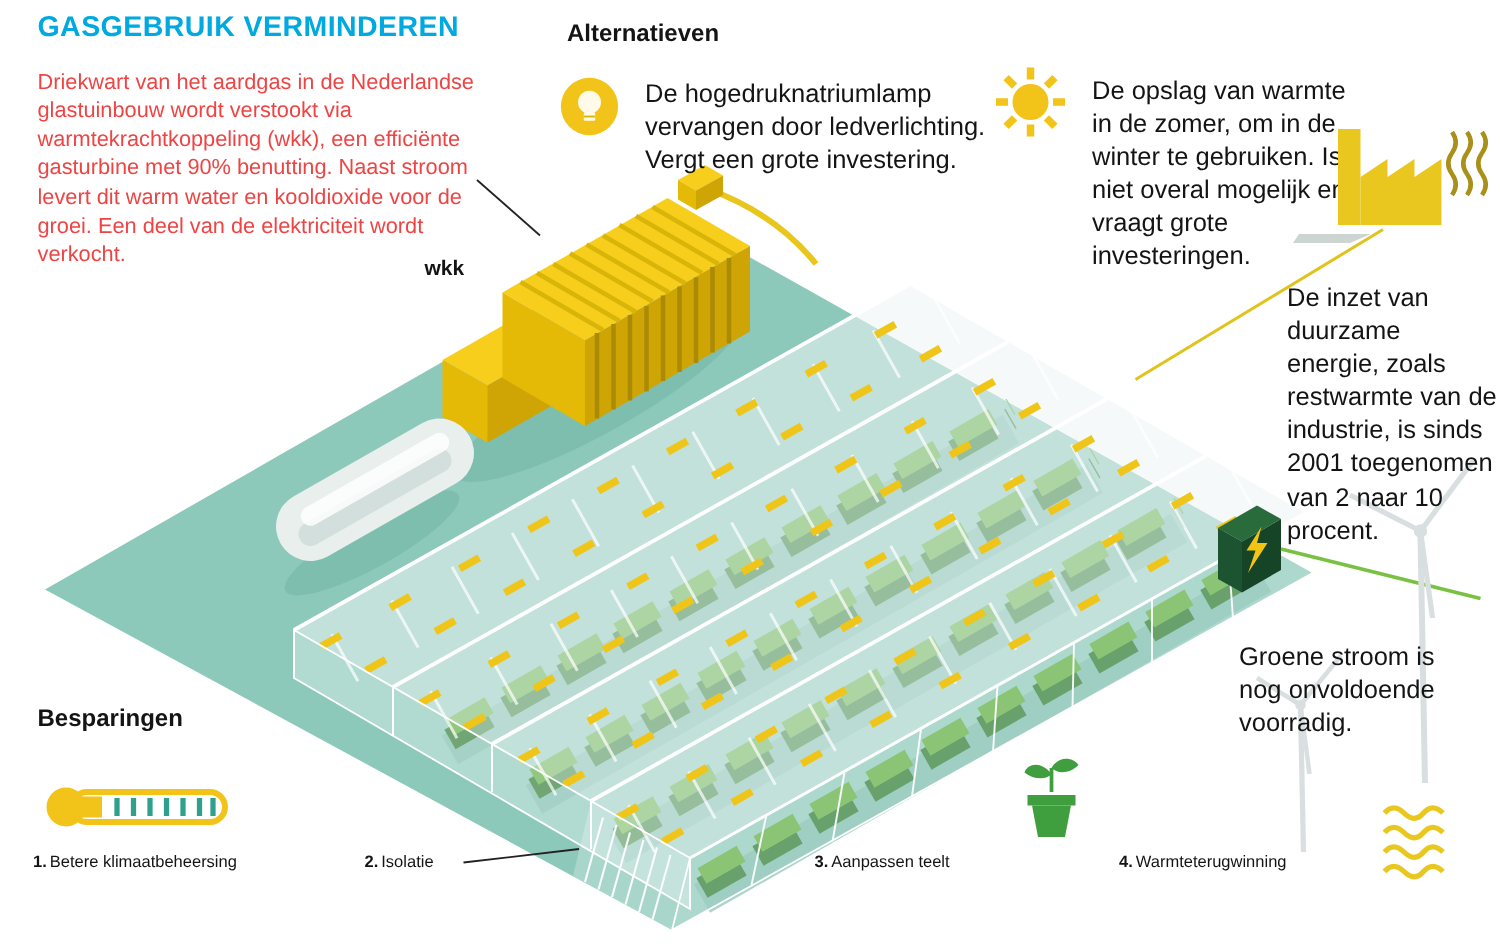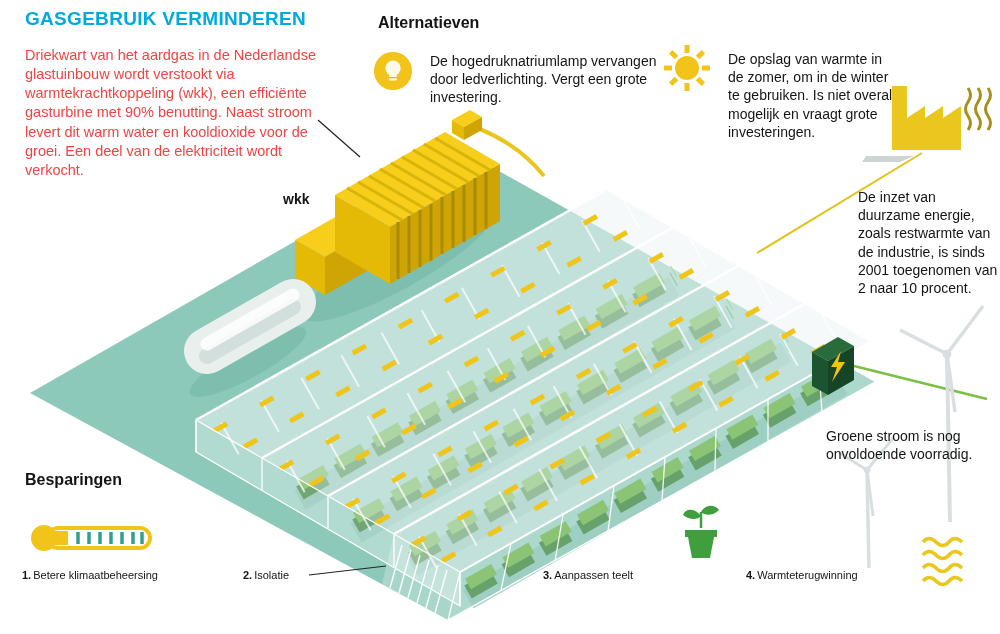--- a/index.html
+++ b/index.html
@@ -3,21 +3,21 @@
 <meta charset="utf-8">
 <style>
   *{box-sizing:border-box;margin:0;padding:0}
   html,body{width:1000px;height:634px}
   body{position:relative;background:#ffffff;font-family:"Liberation Sans",sans-serif;overflow:hidden}
   .abs{position:absolute}
   .z{z-index:2}
   .title{font-size:19px;font-weight:700;color:#00a9e0;letter-spacing:.3px}
   .intro{width:302px;font-size:14.5px;line-height:1.32;color:#ef4444}
   .h{font-size:16px;font-weight:700;color:#141414}
-  .cap{font-size:14px;line-height:1.3;color:#141414}
+  .cap{font-size:17px;line-height:1.3;color:#141414}
   .item{font-size:11px;color:#141414;white-space:nowrap}
   .item .num{font-weight:700;padding-right:2px}
   .wkk{font-size:14px;font-weight:700;color:#141414}
   svg{display:block}
   #scene{position:absolute;left:0;top:0;z-index:0}
 </style>
 </head>
 <body>
 
 <svg id="scene" width="1000" height="634" viewBox="0 0 1000 634">
@@ -176,21 +176,21 @@
     <line x1="867" y1="470" x2="838" y2="452" stroke-width="3"></line>
     <line x1="867" y1="470" x2="873" y2="516" stroke-width="3"></line>
     <circle cx="867" cy="470" r="3" fill="#d9dfe0"></circle>
   </g>
 </svg>
 
 <div class="abs z title" style="left:25px;top:8px">GASGEBRUIK VERMINDEREN</div>
 
 <div class="abs z intro" style="left:25px;top:46px">Driekwart van het aardgas in de Nederlandse glastuinbouw wordt verstookt via warmtekrachtkoppeling (wkk), een efficiënte gasturbine met 90% benutting. Naast stroom levert dit warm water en kooldioxide voor de groei. Een deel van de elektriciteit wordt verkocht.</div>
 
-<div class="abs z wkk" style="left:283px;top:191px">wkk</div>
+<div class="abs z wkk" style="left:283px;top:170px">wkk</div>
 
 <div class="abs z h" style="left:378px;top:14px">Alternatieven</div>
 
 <svg class="abs z" style="left:372px;top:50px" width="42" height="42" viewBox="0 0 44 44">
   <circle cx="22" cy="22" r="20" fill="#f2c41a"></circle>
   <circle cx="22" cy="19" r="8" fill="#fffbe8"></circle>
   <rect x="18" y="26" width="8" height="6" rx="1" fill="#fffbe8"></rect>
   <line x1="18" y1="29" x2="26" y2="29" stroke="#d9b409" stroke-width="1.3"></line>
 </svg>
 <div class="abs z cap" style="left:430px;top:52px;width:238px">De hogedruknatriumlamp vervangen door ledverlichting. Vergt een grote investering.</div>

